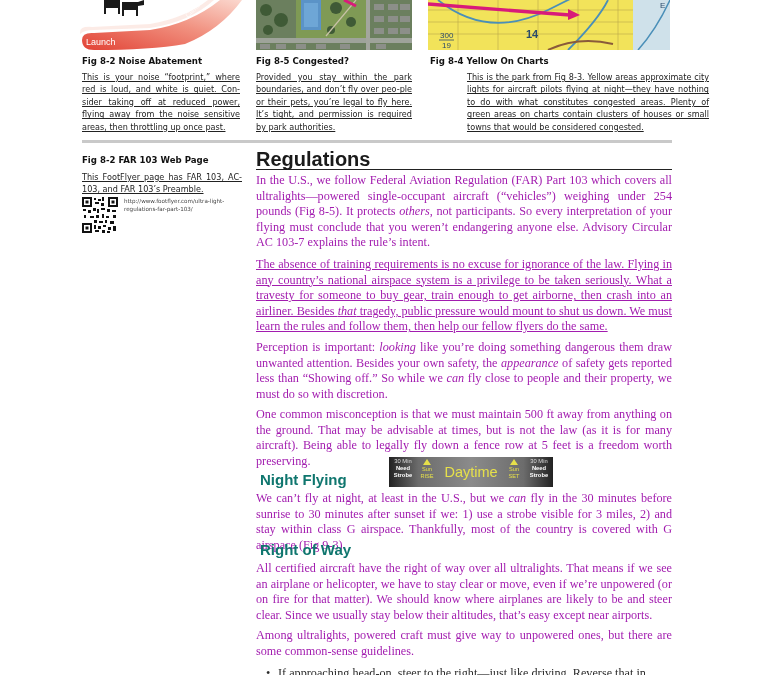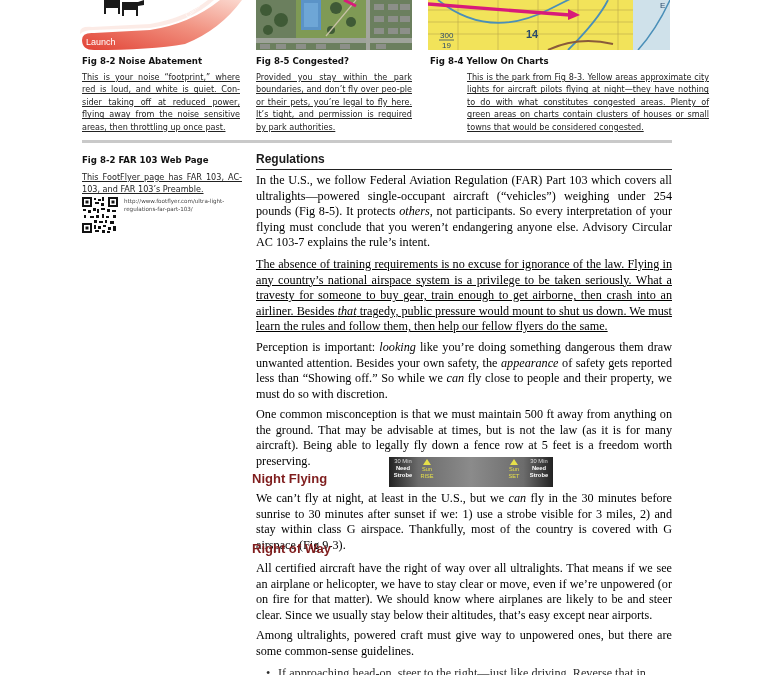--- a/index.html
+++ b/index.html
@@ -24,23 +24,23 @@
   #fig4-title { left: 430px; top: 56px; }
   #fig4-body { left: 430px; top: 71px; width: 242px; margin-left: 37px; }
 
   #divider { position: absolute; left: 82px; top: 140px; width: 590px; height: 3px; background: #c9c9c9; }
 
   
   #fig5-title { left: 82px; top: 155px; }
   #fig5-body { left: 82px; top: 171px; width: 160px; }
   #qr { position: absolute; left: 82px; top: 197px; width: 36px; height: 36px; }
   #qr-url { position: absolute; left: 124px; top: 197px; width: 120px; font-size: 5.6px; line-height: 8px; color: #444; }
-  #h-regulations { position: absolute; left: 256px; top: 150px; width: 416px; font-size: 12px; border-bottom: 1.4px solid #222; line-height: 18px; padding-bottom: 1px; color: #1a1a1a; }
-  .para { position: absolute; left: 256px; width: 416px; font-size: 12.2px; line-height: 15.6px; text-align: justify; text-align-last: left; color: #000000; }
-  .subhead { position: absolute; left: 252px; font-size: 13px; color: #7f1d1d; }
+  #h-regulations { position: absolute; left: 256px; top: 150px; width: 416px; font-size: 20px; border-bottom: 1.4px solid #222; line-height: 18px; padding-bottom: 1px; color: #1a1a1a; }
+  .para { position: absolute; left: 256px; width: 416px; font-size: 12.2px; line-height: 15.6px; text-align: justify; text-align-last: left; color: #a21caf; }
+  .subhead { position: absolute; left: 260px; font-size: 15px; color: #0f766e; }
 
   #p1 { top: 173px; }
   #p2 { top: 257px; text-decoration: underline; }
   #p3 { top: 340px; }
   #p4 { top: 407px; }
   #h-night { top: 471px; }
   #p5 { top: 491px; }
   #h-row { top: 541px; }
   #p6 { top: 561px; }
   #p7 { top: 628px; }
@@ -236,20 +236,21 @@
   <div class="cell" id="dt-left">
     <div class="small">30 Min</div>
     <div class="bold">Need</div>
     <div class="bold">Strobe</div>
   </div>
   <div class="cell" id="dt-rise">
     <div class="tri"></div>
     <div class="yl">Sun</div>
     <div class="yl">RISE</div>
   </div>
+  <div class="cell" id="dt-main">Daytime</div>
   <div class="cell" id="dt-set">
     <div class="tri"></div>
     <div class="yl">Sun</div>
     <div class="yl">SET</div>
   </div>
   <div class="cell" id="dt-right">
     <div class="small">30 Min</div>
     <div class="bold">Need</div>
     <div class="bold">Strobe</div>
   </div>

